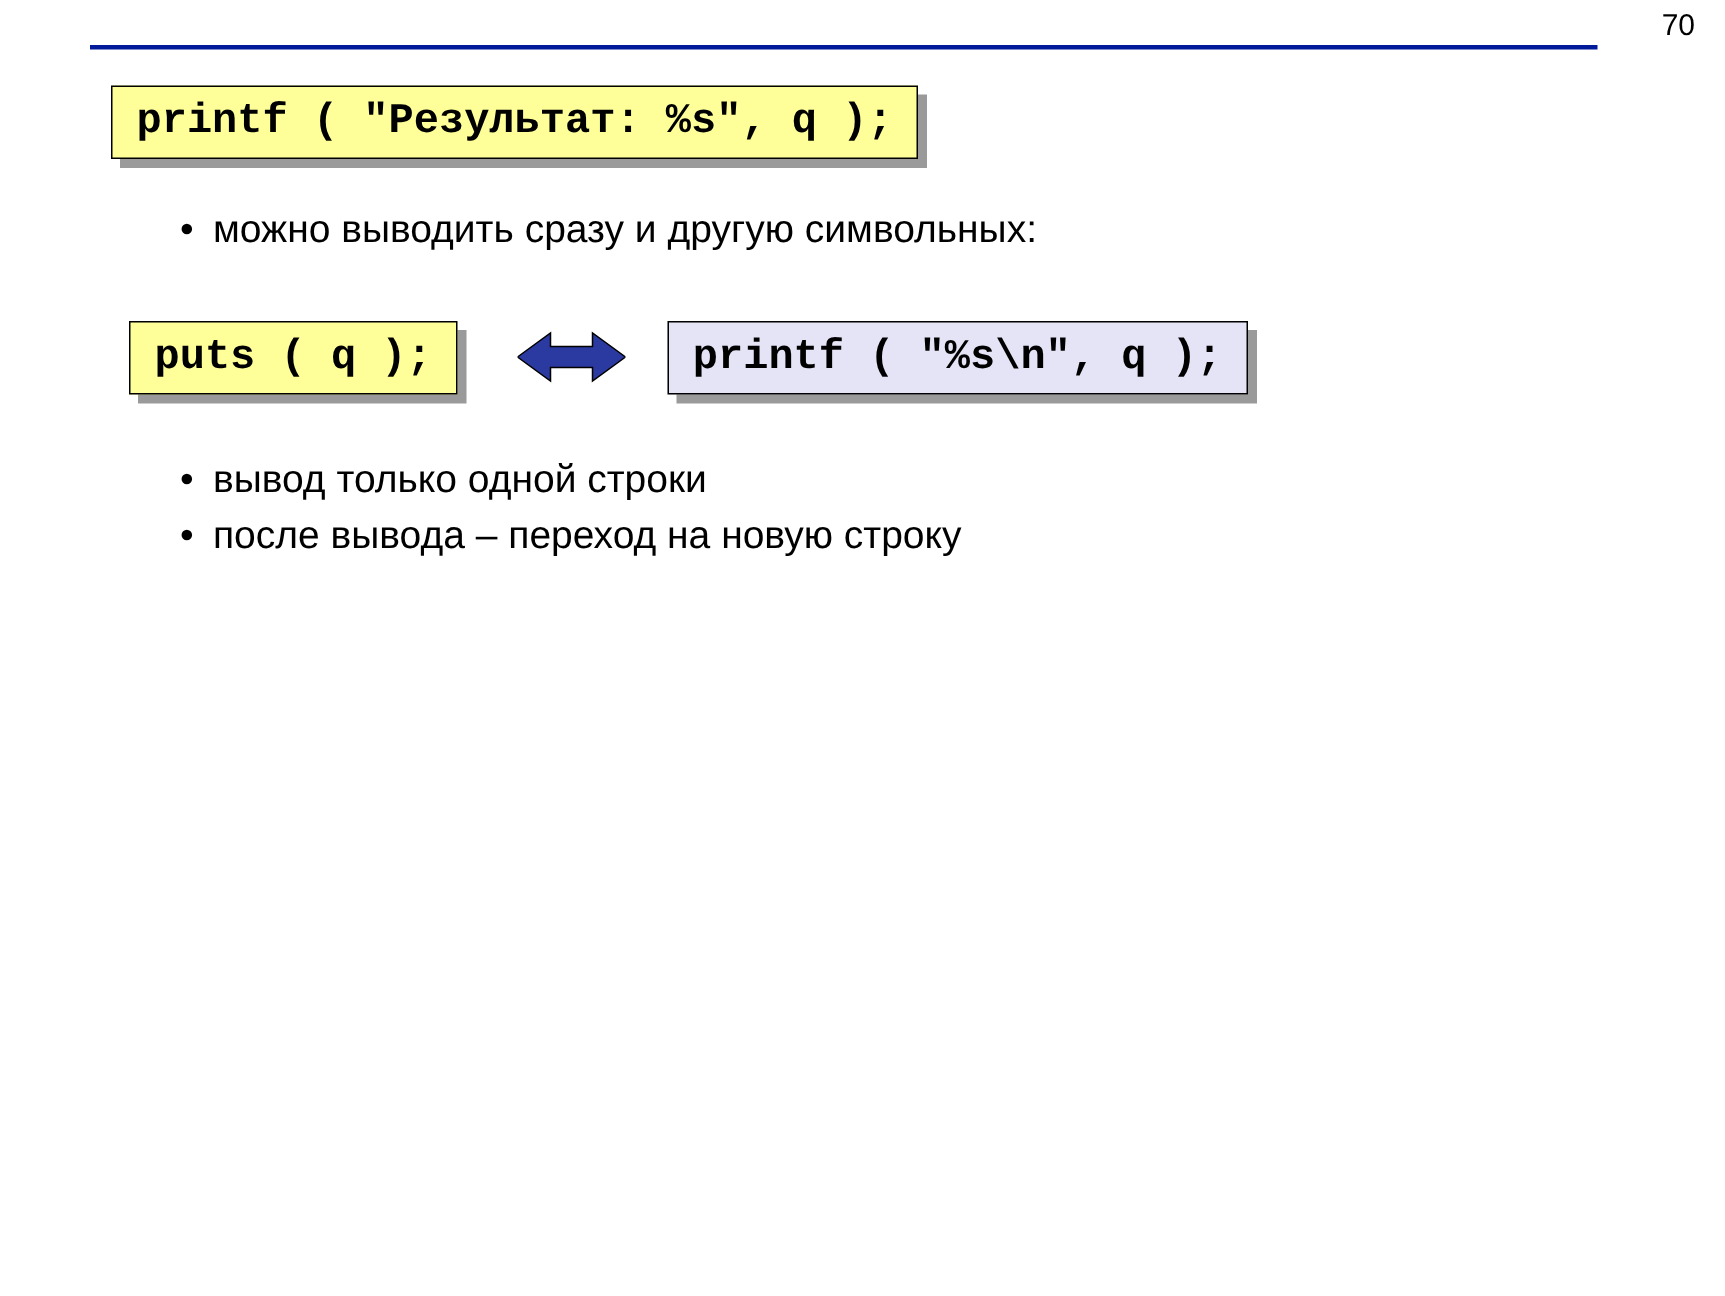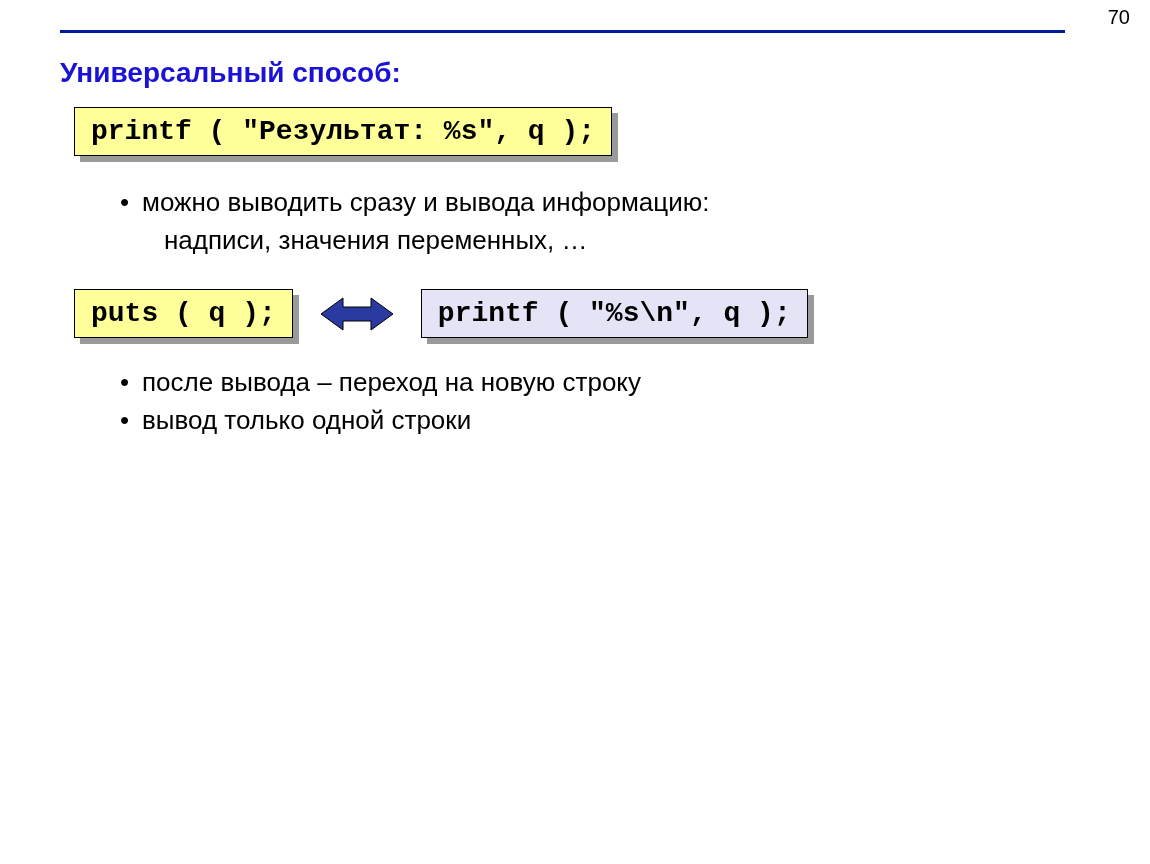--- a/index.html
+++ b/index.html
@@ -105,54 +105,52 @@
 </head>
 <body>
 
 <div class="slide">
 
   <div class="page-num">70</div>
 
   <hr class="rule">
 
   
-  <div class="subhead">Универсальный способ:</div>
 
   <div class="code-box-wrap">
     <div class="code-box-shadow"></div>
     <div class="code-box">printf ( "Результат: %s", q );</div>
   </div>
 
   <ul class="bullets">
     <li>
-      <span>можно выводить сразу и вывода информацию:</span>
-      <span class="indent-cont">надписи, значения переменных, …</span>
+      <span>можно выводить сразу и другую символьных:</span>
     </li>
   </ul>
 
   
 
   <div class="row">
-    <div class="code-box-wrap" style="margin:0;">
+    <div class="code-box-wrap" style="margin:12px;">
       <div class="code-box-shadow"></div>
       <div class="code-box">puts ( q );</div>
     </div>
 
     <svg class="arrow-svg" viewBox="0 0 72 40">
       <polygon points="0,20 22,4 22,13 50,13 50,4 72,20 50,36 50,27 22,27 22,36" fill="#2b3aa0" stroke="#000" stroke-width="1"></polygon>
     </svg>
 
     <div class="code-box-wrap" style="margin:0;">
       <div class="code-box-shadow"></div>
       <div class="code-box light">printf ( "%s\n", q );</div>
     </div>
   </div>
 
   <ul class="bullets">
     <li>
-      <span>после вывода – переход на новую строку</span>
+      <span>вывод только одной строки</span>
     </li>
     <li>
-      <span>вывод только одной строки</span>
+      <span>после вывода – переход на новую строку</span>
     </li>
   </ul>
 
 </div>
 
 </body></html>

